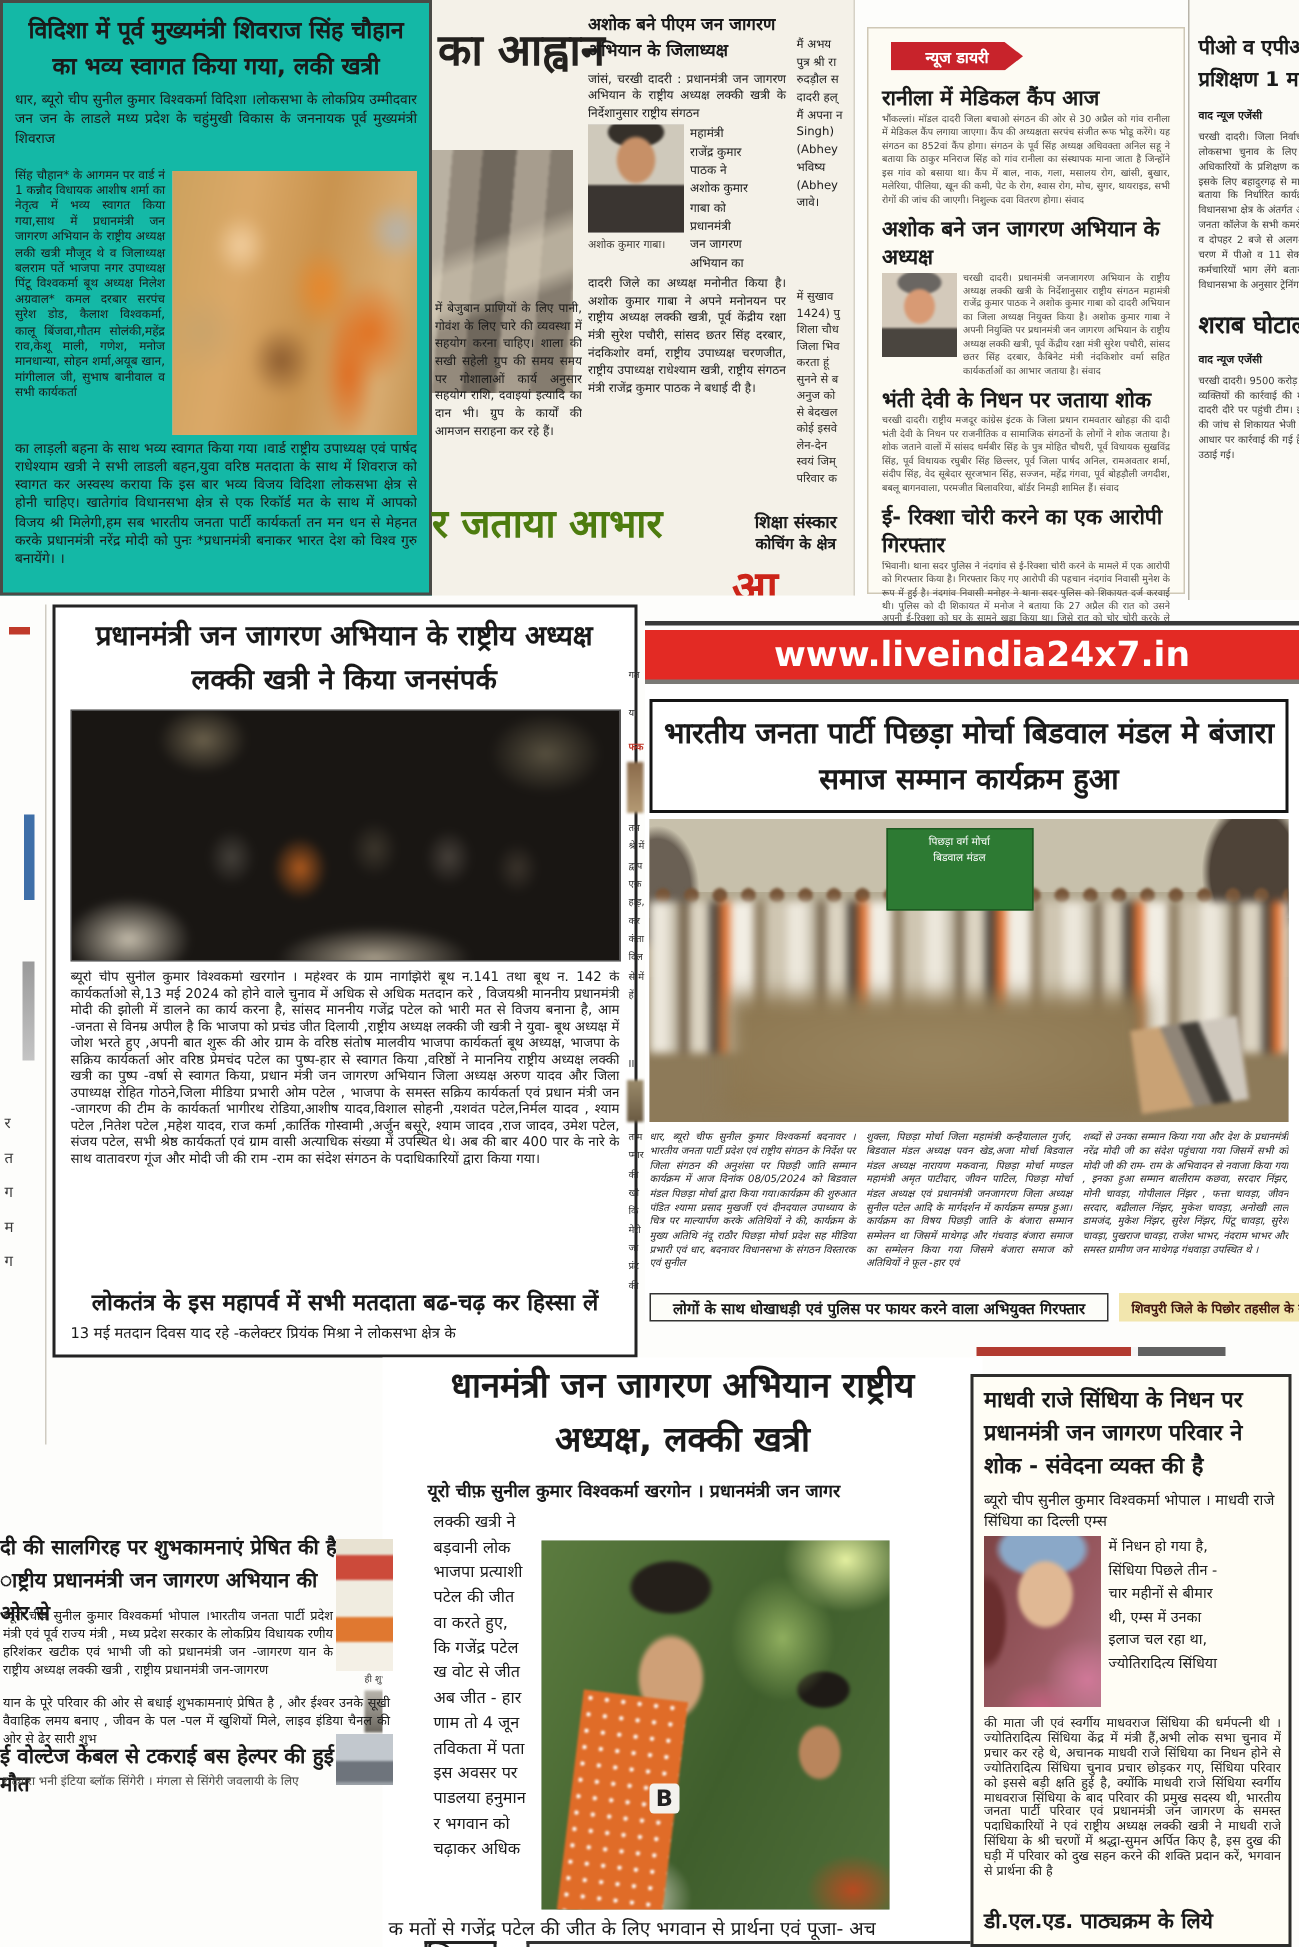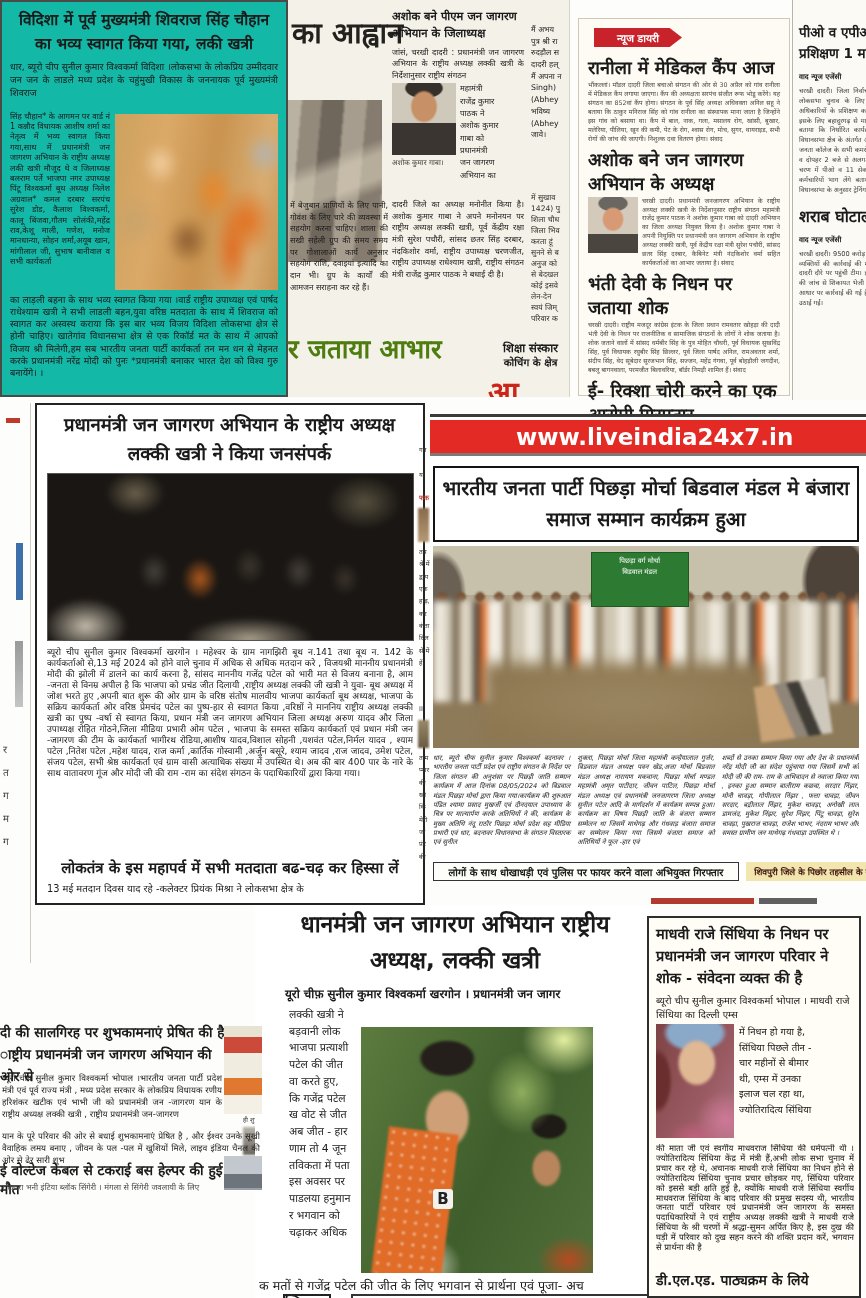--- a/index.html
+++ b/index.html
@@ -28,34 +28,34 @@
   .phB1{background:linear-gradient(160deg,transparent 38%,rgba(224,214,192,.55) 45% 56%,transparent 62%),linear-gradient(95deg,#b9b1a2 0 18%,#948a7c 18% 34%,#6f675c 34% 52%,#a79d8e 52% 70%,#857c6f 70% 88%,#b5ab9a 88%);filter:blur(1.2px);}
   .ashokCol{position:absolute;left:104px;top:8px;width:132px;}
   .ashokHl{font-size:11.4px;font-weight:700;line-height:1.45;margin-bottom:6px;}
   .ashokB1{font-size:8px;line-height:1.42;}
   .ashokRow{display:flex;gap:4px;margin-top:2px;}
   .ashokPhotoBox{flex:none;width:64px;}
   .ashokPhoto{width:64px;height:72px;}
   .phAshok{background:radial-gradient(20px 24px at 50% 36%,#c79067 0 58%,transparent 70%),radial-gradient(26px 14px at 50% 15%,#35302a 0 68%,transparent 76%),linear-gradient(#cfc9bb 0 55%,#3a3531 55%);filter:blur(.7px);}
   .ashokCap{font-size:7.2px;color:#3d3a34;margin-top:2px;}
   .ashokSide{font-size:8px;line-height:1.55;}
-  .ashokB2{font-size:8px;line-height:1.45;margin-top:17px;height:118px;overflow:hidden;}
+  .ashokB2{font-size:8px;line-height:1.45;margin-top:1px;height:118px;overflow:hidden;}
   .goshalaCol{position:absolute;left:2px;top:200px;width:98px;font-size:8px;line-height:1.46;height:128px;overflow:hidden;}
   .rightColB{position:absolute;left:243px;top:24px;width:45px;font-size:7.8px;line-height:1.5;overflow:hidden;height:160px;}
   .rightColB2{position:absolute;left:243px;top:192px;width:45px;font-size:7.6px;line-height:1.45;overflow:hidden;height:170px;color:#2e2c28;}
   .thanksHl{position:absolute;left:0;top:330px;width:196px;font-size:26px;font-weight:700;color:#4d7c0f;}
   .shiksha{position:absolute;left:197px;top:340px;width:91px;text-align:center;}
   .shiksha .s1{font-size:11.5px;font-weight:700;}
   .shiksha .s2{font-size:10.3px;font-weight:700;}
   .redpart{position:absolute;left:200px;top:378px;width:70px;height:19px;overflow:hidden;color:#cc2418;font-size:30px;font-weight:800;line-height:1;}
 
   
   .clipC{left:578px;top:18px;width:212px;height:378px;background:#fdfbf3;border:1px solid #cfc8b6;padding:7px 9px;}
   .badge{width:88px;height:19px;background:#c8232b;color:#fff;font-size:10.5px;font-weight:700;display:flex;align-items:center;justify-content:center;clip-path:polygon(0 0,86% 0,100% 50%,86% 100%,0 100%);margin:2px 0 8px 6px;}
-  .cHl{font-size:18px;font-weight:700;margin:3px 0 2px;}
+  .cHl{font-size:14px;font-weight:700;margin:3px 0 2px;}
   .cBody{font-size:6.3px;line-height:1.42;color:#4c4a44;}
   .cRow{display:flex;gap:4px;}
   .cPhoto{flex:none;width:50px;height:56px;}
   .phDiary{background:radial-gradient(16px 18px at 50% 42%,#d89a74 0 58%,transparent 70%),radial-gradient(20px 11px at 50% 20%,#6a6662 0 68%,transparent 78%),linear-gradient(#d4cabb 0 62%,#4a453f 62%);filter:blur(.6px);}
   .cB4{max-height:96px;overflow:hidden;}
 
   
   .clipD{left:792px;top:0;width:74px;height:400px;background:#fbfaf5;overflow:hidden;border-left:1px solid #b8b4aa;padding:22px 0 0 6px;}
   .dInner{width:150px;}
   .dHl1{font-size:13.5px;font-weight:700;line-height:1.55;}

